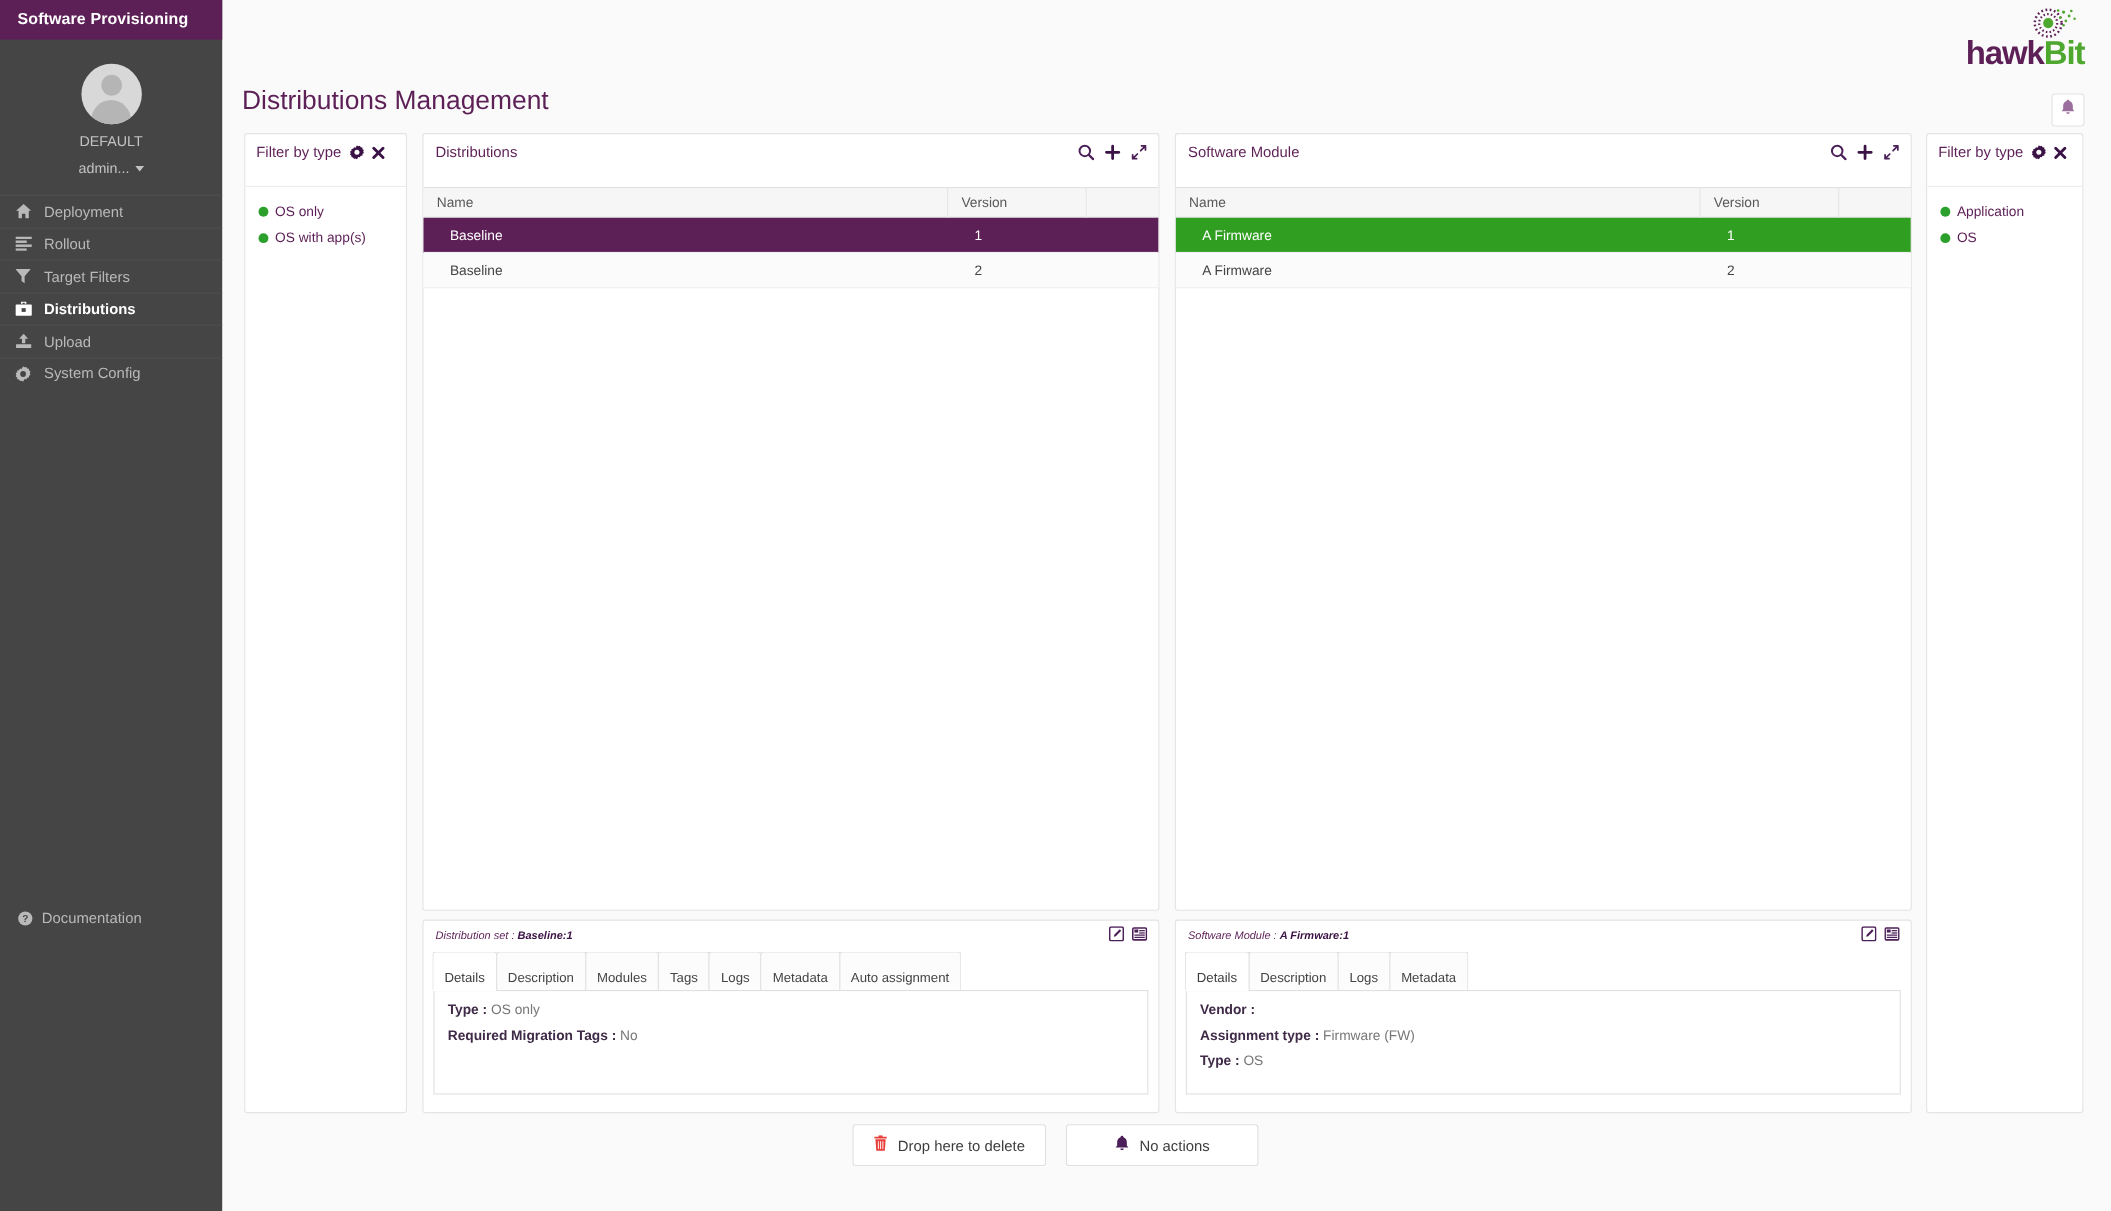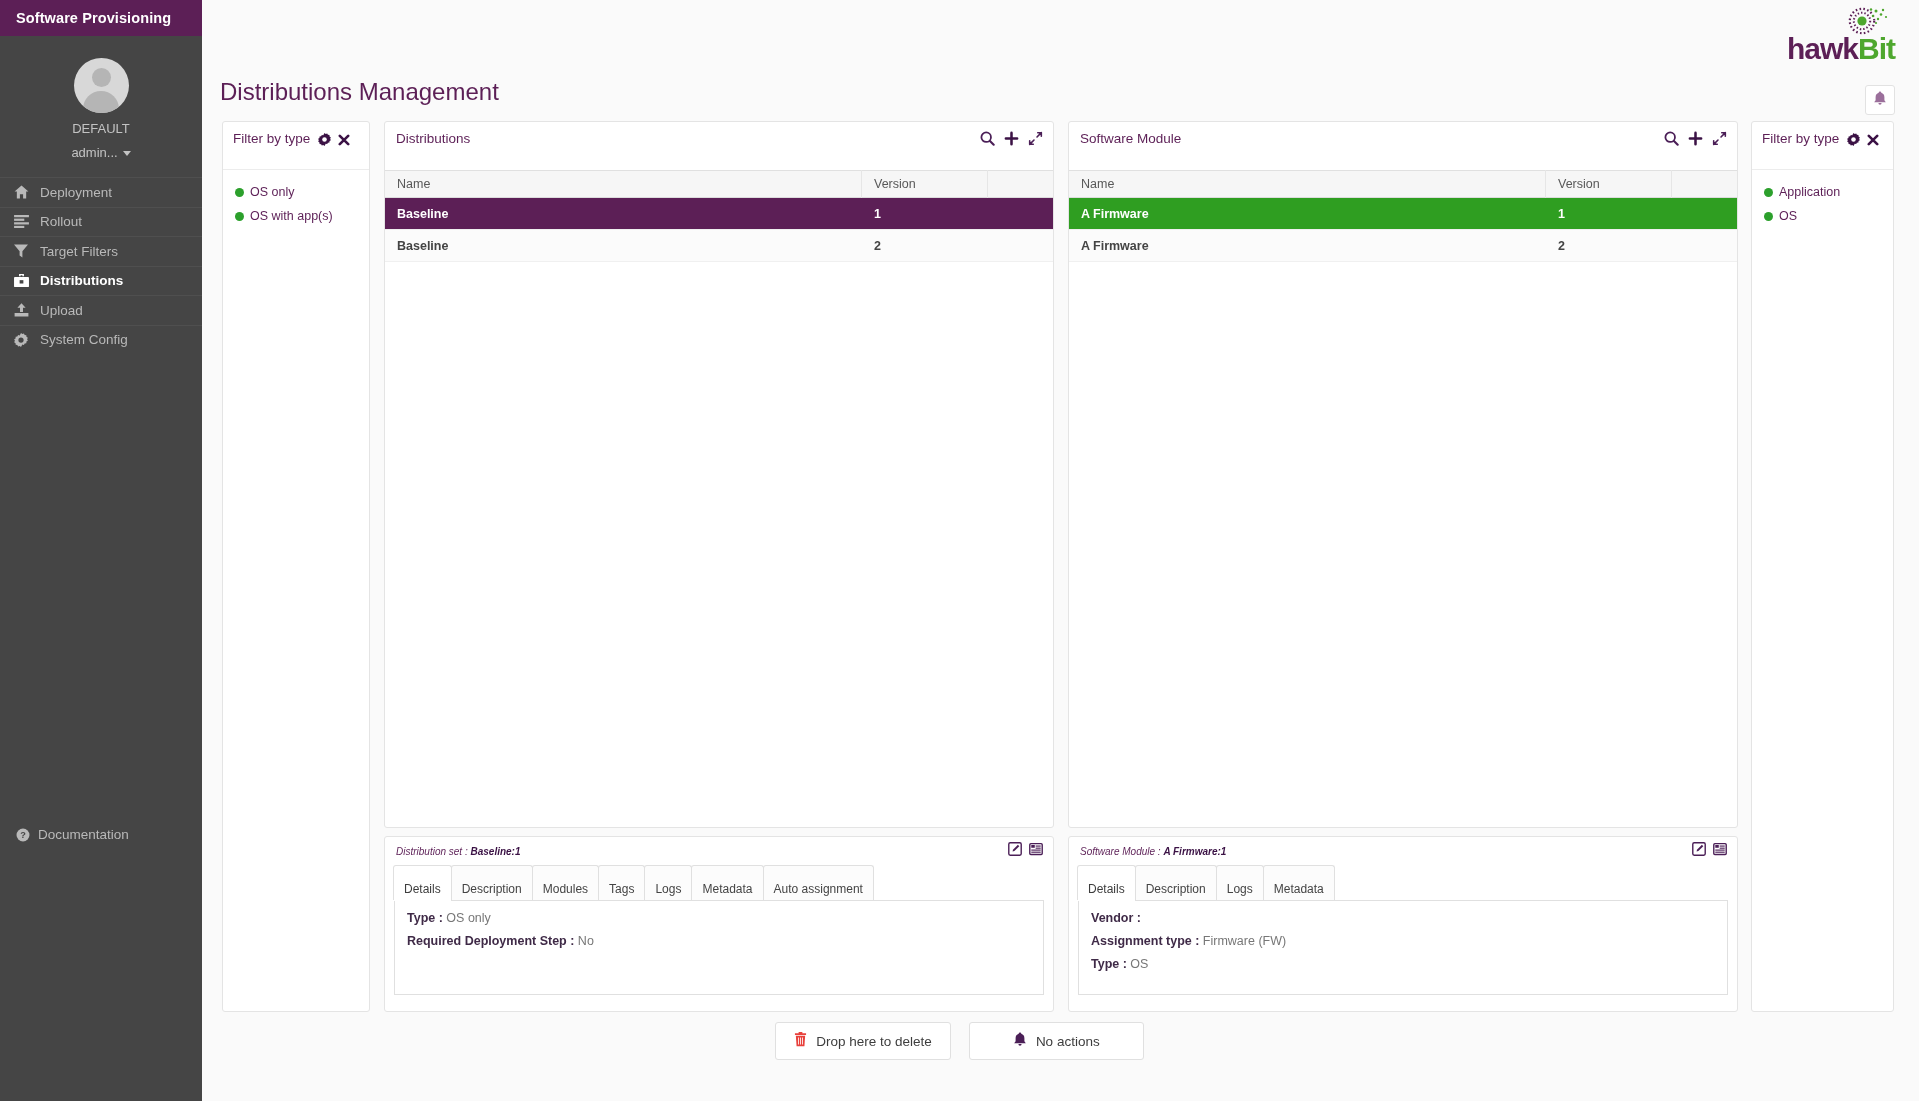--- a/index.html
+++ b/index.html
@@ -172,21 +172,21 @@
   .th.col-name { flex: 0 0 477px; border-right: 1px solid #e6e6e6; }
   .th.col-ver  { flex: 0 0 126px; border-right: 1px solid #e6e6e6; }
   .th.col-act  { flex: 1 1 auto; }
 
   .trow {
     display: flex; height: 32px; align-items: center;
     font-size: 12.5px; color: #444444;
     border-bottom: 1px solid #f0f0f0;
     cursor: pointer;
   }
-  .trow .td { height: 32px; display: flex; align-items: center; padding-left: 12px; font-weight: bold; }
+  .trow .td { height: 32px; display: flex; align-items: center; padding-left: 24px; }
   .td.col-name { flex: 0 0 477px; }
   .td.col-ver  { flex: 0 0 126px; }
   .td.col-act  { flex: 1 1 auto; }
   .trow.sel-purple { background: #5c1f56; color: #ffffff; }
   .trow.sel-green  { background: #2f9e21; color: #ffffff; }
   .trow.alt { background: #fbfbfb; }
 
   
   #dist-detail { left: 384px; top: 836px; width: 670px; height: 176px; }
   #sm-detail   { left: 1068px; top: 836px; width: 670px; height: 176px; }
@@ -531,21 +531,21 @@
     <div class="tab">Description</div>
     <div class="tab">Modules</div>
     <div class="tab">Tags</div>
     <div class="tab">Logs</div>
     <div class="tab">Metadata</div>
     <div class="tab">Auto assignment</div>
   </div>
 
   <div class="tab-body">
     <div class="kv"><b>Type : </b><span>OS only</span></div>
-    <div class="kv"><b>Required Deployment Step : </b><span>No</span></div>
+    <div class="kv"><b>Required Migration Tags : </b><span>No</span></div>
   </div>
 </div>
 
 <div class="panel" id="sm-detail">
   <div class="detail-head">
     <span class="detail-caption"><span>Software Module : </span><b>A Firmware:1</b></span>
     <span class="detail-head-icons">
       <span>
         <svg width="14" height="14" viewBox="0 0 16 16">
           <rect x="0.9" y="0.9" width="14.2" height="14.2" rx="1.6" fill="none" stroke="#4b1f57" stroke-width="1.6"></rect>

